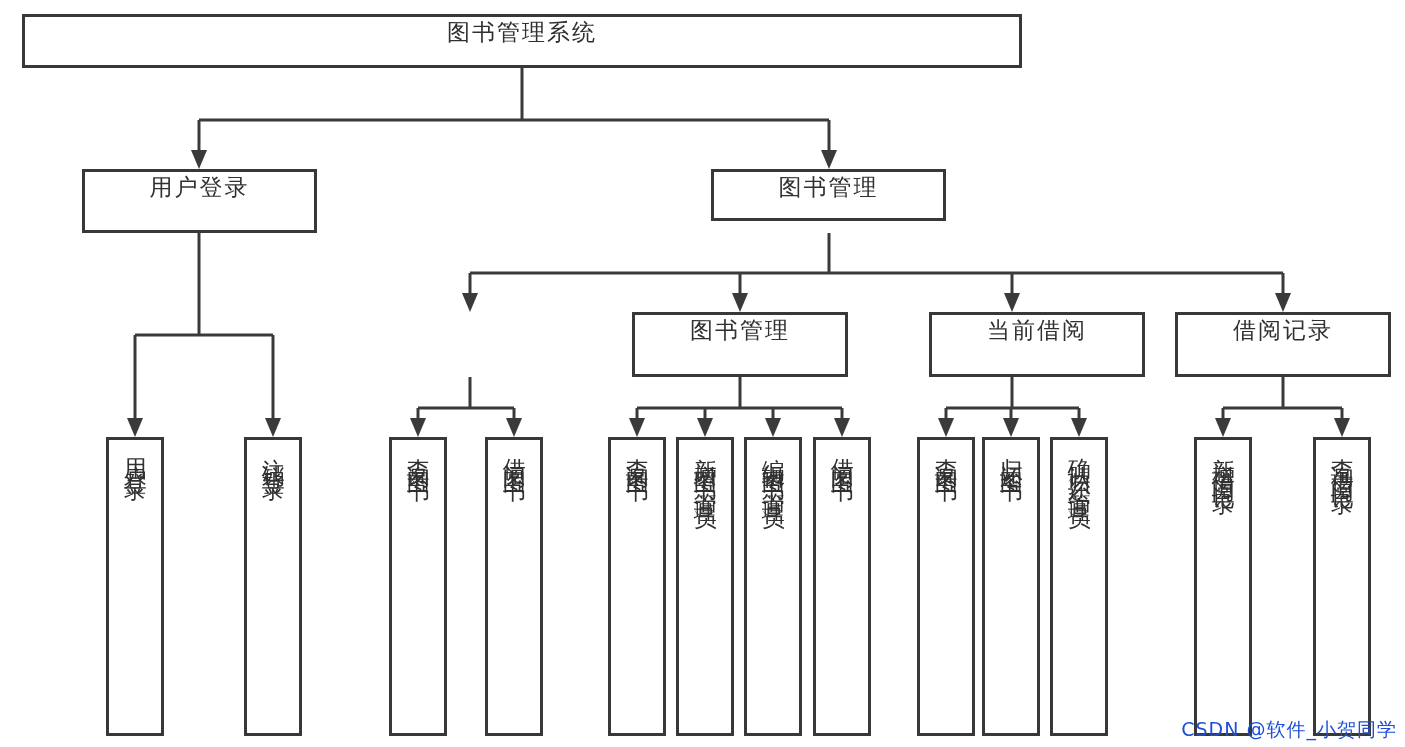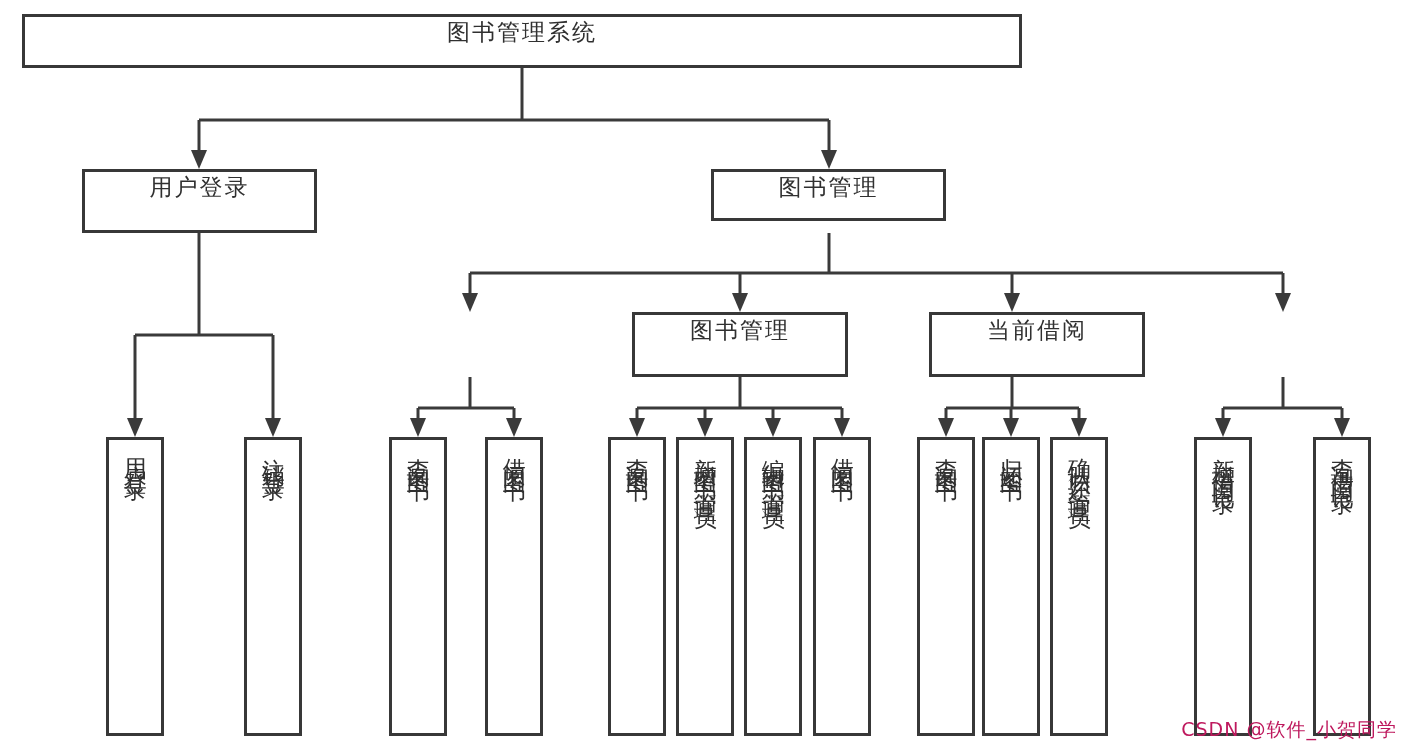--- a/index.html
+++ b/index.html
@@ -78,21 +78,21 @@
   .leaf-d2 { left: 982px;  }
   .leaf-d3 { left: 1050px; }
   .leaf-e1 { left: 1194px; }
   .leaf-e2 { left: 1313px; }
   .watermark {
     position: absolute;
     right: 8px;
     bottom: 4px;
     font-size: 19px;
     letter-spacing: 1px;
-    color: #be185d;
+    color: #1d4ed8;
     white-space: nowrap;
   }
 </style>
 </head>
 <body>
 
 <div class="stage">
 
   <svg class="connector-layer" width="1405" height="747" viewBox="0 0 1405 747">
     <g stroke="#3a3a3a" stroke-width="3" fill="#3a3a3a">
@@ -182,20 +182,23 @@
   <div class="box node-l2-b">
     <span>图书管理</span>
   </div>
 
   <div class="box node-l3 node-l3-b">
     <span>图书管理</span>
   </div>
   <div class="box node-l3 node-l3-c">
     <span>当前借阅</span>
   </div>
+  <div class="box node-l3 node-l3-d">
+    <span>借阅记录</span>
+  </div>
 
   <div class="box leaf leaf-a1">
     <span class="vlabel">用户登录</span>
   </div>
   <div class="box leaf leaf-a2">
     <span class="vlabel">注销登录</span>
   </div>
 
   <div class="box leaf leaf-b1">
     <span class="vlabel">查询图书</span>

